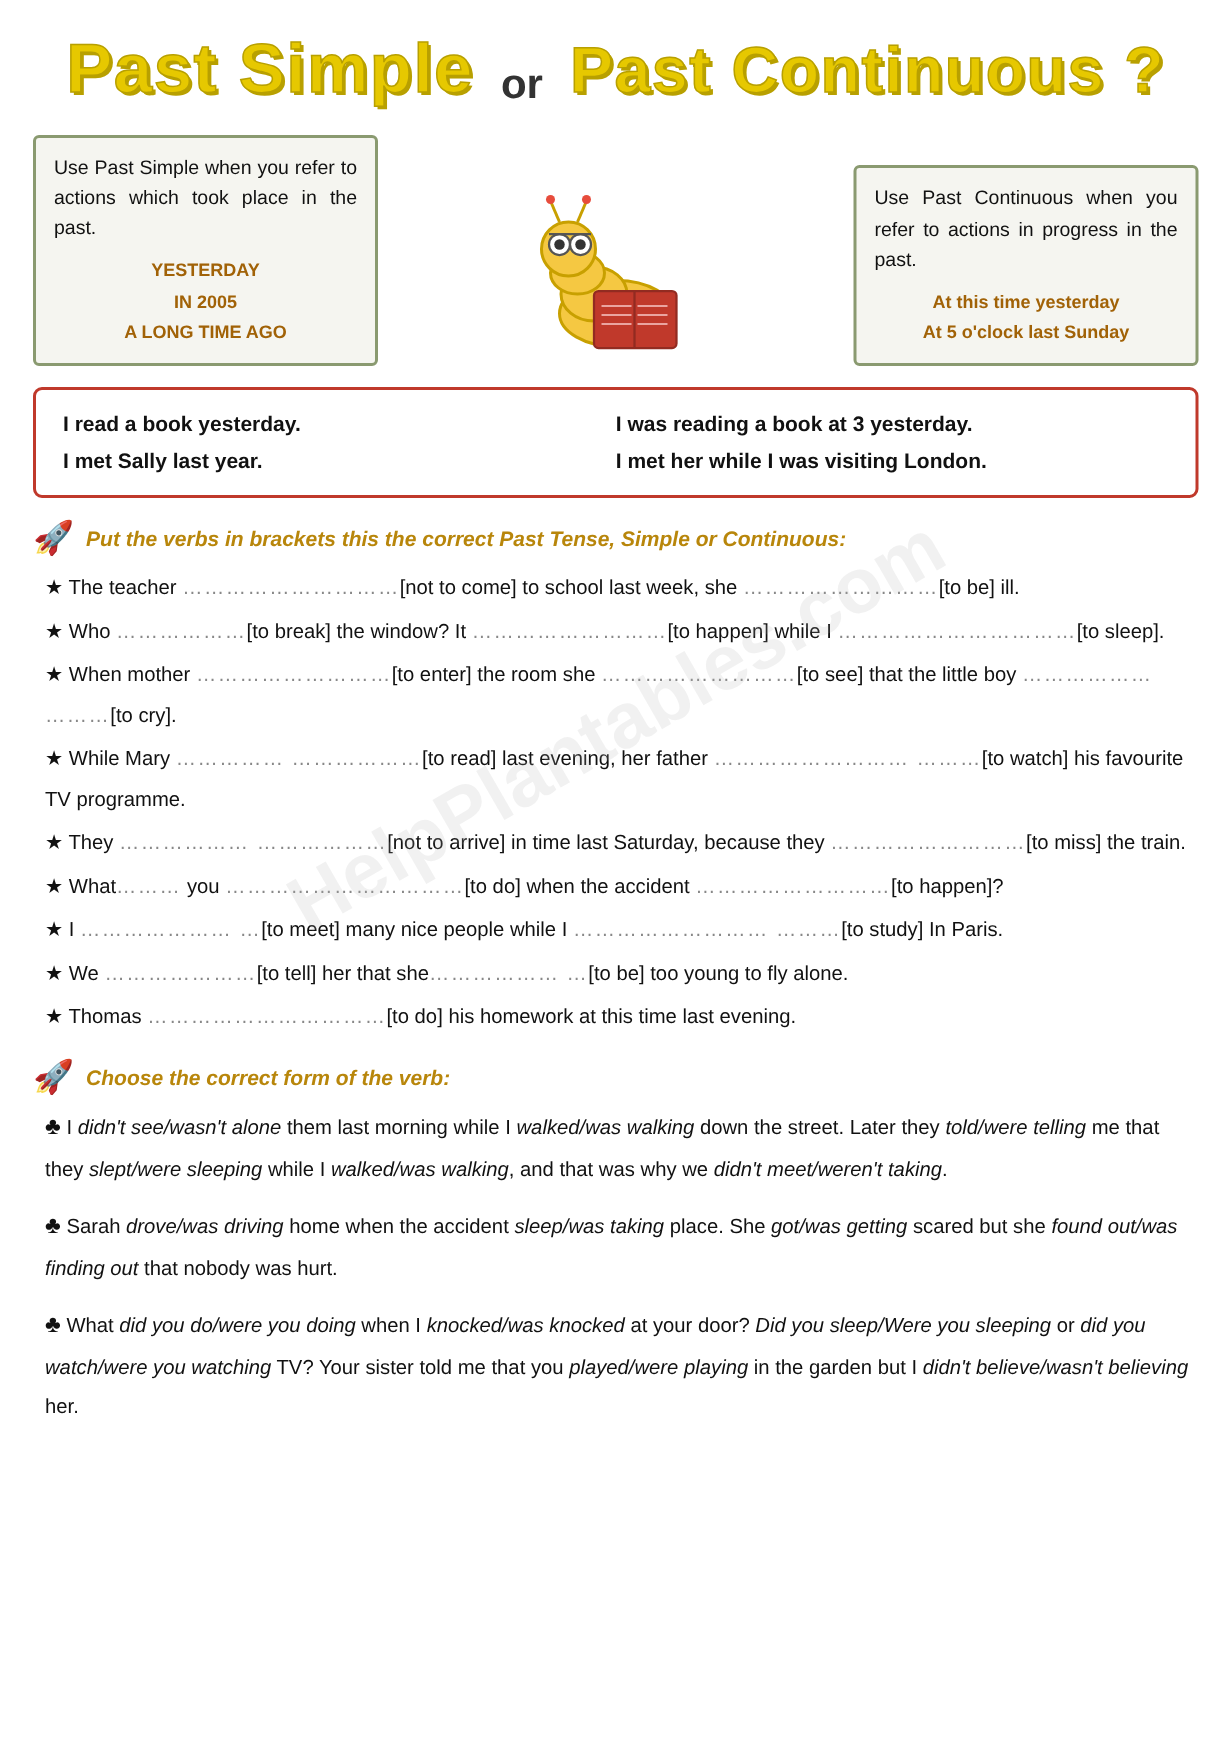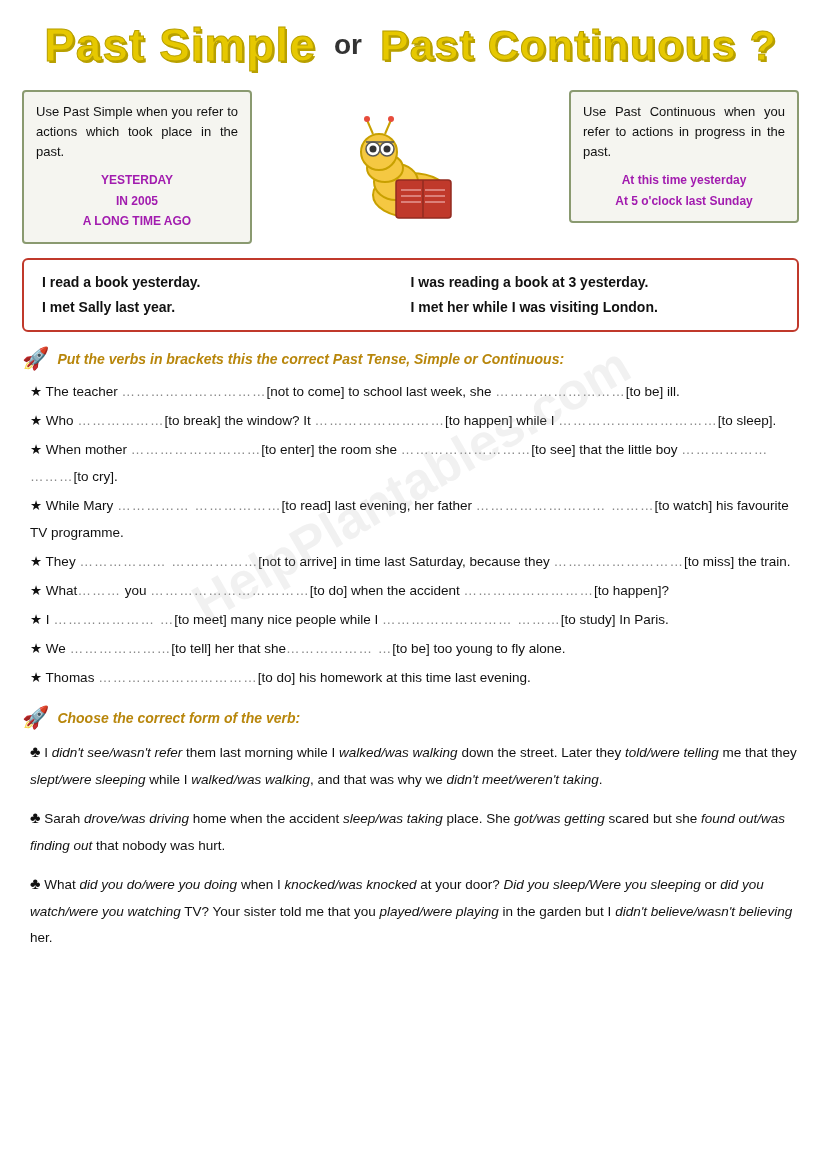--- a/index.html
+++ b/index.html
@@ -9,21 +9,21 @@
       width: 821px;
       min-height: 1169px;
       padding: 18px 22px;
       font-size: 13.5px;
       color: #111;
     }
 
     
     .title-row {
       display: flex;
-      align-items: center;
+      align-items: flex-end;
       justify-content: center;
       gap: 18px;
       margin-bottom: 18px;
     }
     .title-past-simple {
       font-size: 46px;
       font-weight: bold;
       color: #e6c800;
       font-family: 'Comic Sans MS', cursive, sans-serif;
       text-shadow: 2px 2px 0 #b8a000;
@@ -42,37 +42,37 @@
       color: #e6c800;
       font-family: 'Comic Sans MS', cursive, sans-serif;
       text-shadow: 2px 2px 0 #b8a000;
       letter-spacing: 1px;
       -webkit-text-stroke: 1px #b8a000;
     }
 
     
     .info-row {
       display: flex;
-      align-items: flex-start;
+      align-items: flex-end;
       justify-content: space-between;
       margin-bottom: 14px;
       gap: 10px;
     }
     .info-box {
       border: 2px solid #8a9a70;
       border-radius: 4px;
       padding: 10px 12px;
       width: 230px;
       min-height: 120px;
       background: #f5f5f0;
       font-size: 13px;
       line-height: 1.5;
     }
     .info-box .yellow-text {
-      color: #a21caf;
+      color: #a16207;
       font-weight: bold;
       text-align: center;
       font-size: 12px;
       line-height: 1.7;
     }
     .cartoon-img {
       width: 160px;
       display: flex;
       align-items: center;
       justify-content: center;
@@ -277,21 +277,21 @@
 
   <div class="section2">
     <div class="section-header">
       <span class="section-rocket">🚀</span>
       <span class="section-title">Choose the correct form of the verb:</span>
     </div>
 
     <div class="choose-exercise">
       <p>
         <span class="clover">♣</span>
-        I <em>didn't see/wasn't refer</em> them last morning while I <em>walked/was walking</em> down the street. Later they
+        I <em>didn't see/wasn't alone</em> them last morning while I <em>walked/was walking</em> down the street. Later they
         <em>told/were telling</em> me that they <em>slept/were sleeping</em> while I <em>walked/was walking</em>, and that was why we
         <em>didn't meet/weren't taking</em>.
       </p>
 
       <p>
         <span class="clover">♣</span>
         Sarah <em>drove/was driving</em> home when the accident <em>sleep/was taking</em> place. She <em>got/was getting</em> scared
         but she <em>found out/was finding out</em> that nobody was hurt.
       </p>
 

